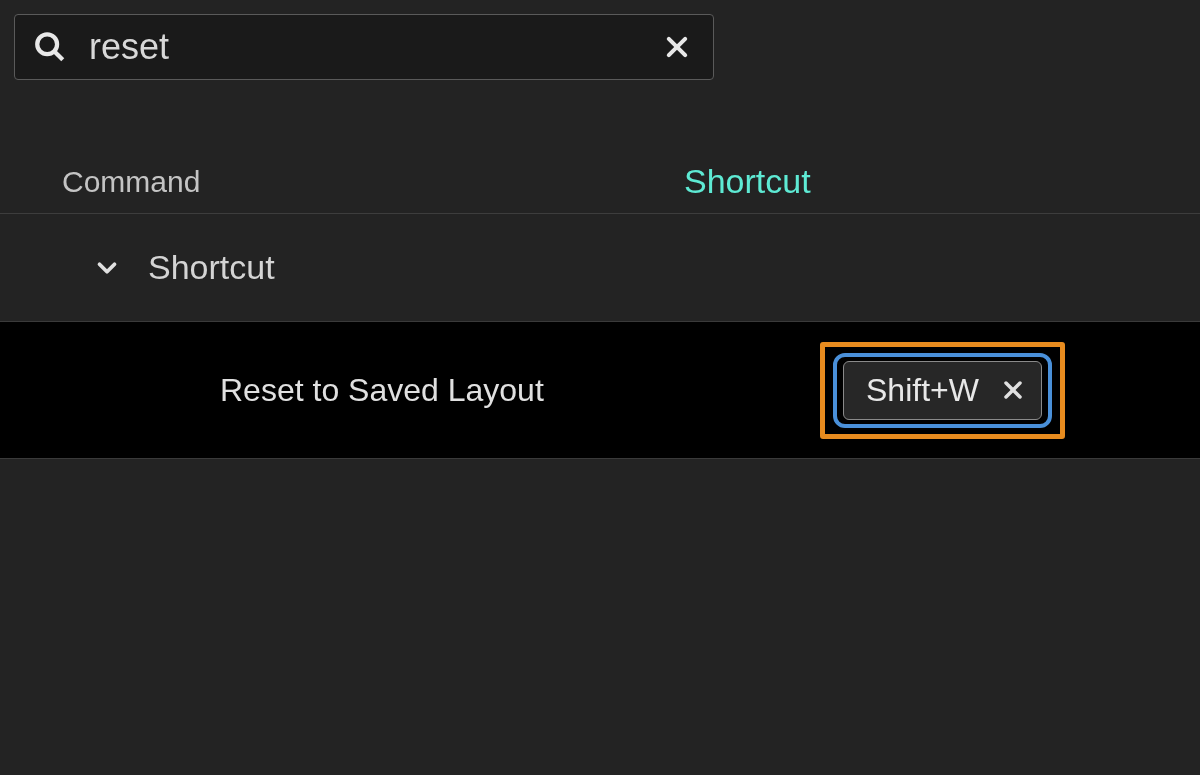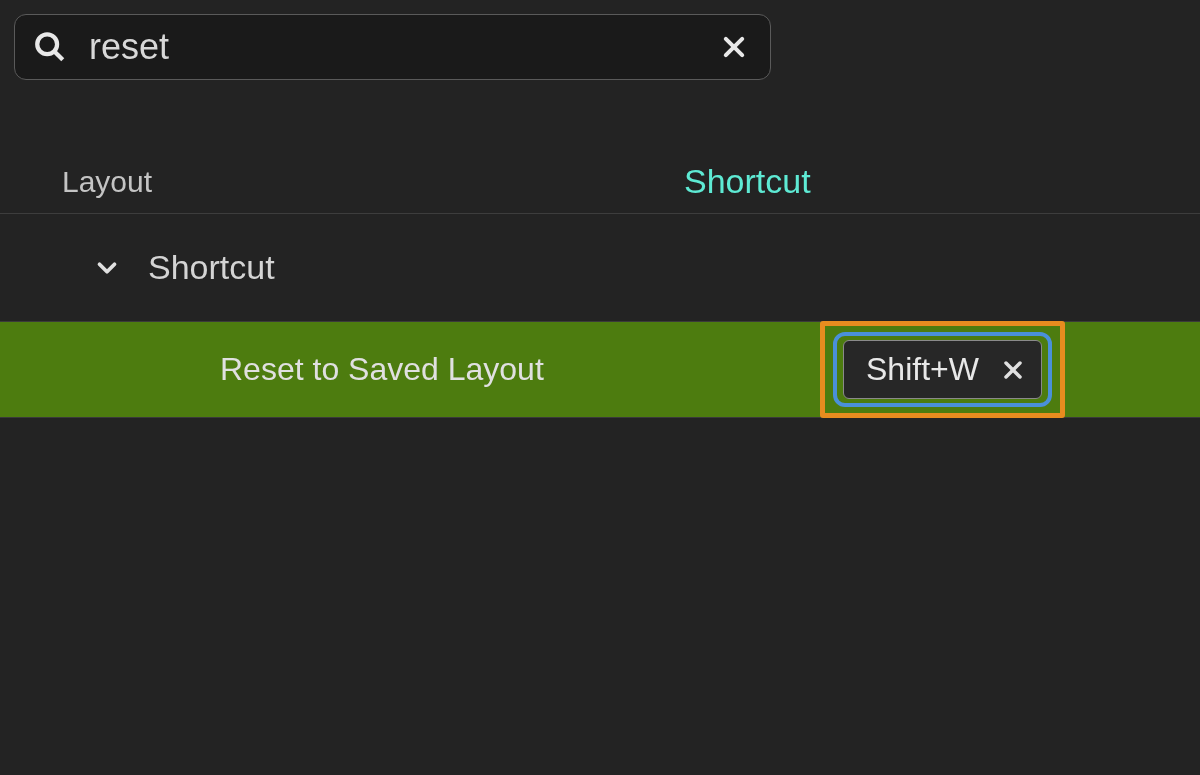--- a/index.html
+++ b/index.html
@@ -12,25 +12,25 @@
       width: 1200px;
       height: 775px;
       background-color: #232323;
       font-family: -apple-system, BlinkMacSystemFont, "Segoe UI", Arial, sans-serif;
       color: #d0d0d0;
       overflow: hidden;
     }
     
     .search-container {
       margin: 14px 14px 0 14px;
-      width: 757px;
+      width: 700px;
       height: 66px;
       background-color: #1a1a1a;
       border: 1px solid #5a5a5a;
-      border-radius: 12px;
+      border-radius: 4px;
       display: flex;
       align-items: center;
       padding: 0 18px;
     }
     
     .search-icon {
       flex-shrink: 0;
       margin-right: 22px;
     }
     
@@ -109,22 +109,22 @@
     }
     
     .row-label {
       font-size: 34px;
       color: #d4d4d4;
     }
     
     .leaf-row {
       display: flex;
       align-items: center;
-      height: 96px;
-      background-color: #4d7c0f;
+      height: 137px;
+      background-color: #000000;
       border-bottom: 1px solid #3a3a3a;
     }
     
     .leaf-label {
       padding-left: 220px;
       font-size: 32px;
       color: #e0e0e0;
       width: 820px;
     }
     
@@ -185,21 +185,21 @@
   <span class="search-clear">
     <svg width="28" height="28" viewBox="0 0 24 24" fill="none" stroke="#e8e8e8" stroke-width="3.5" stroke-linecap="round">
       <line x1="5" y1="5" x2="19" y2="19"></line>
       <line x1="19" y1="5" x2="5" y2="19"></line>
     </svg>
   </span>
 </div>
 
 <div class="table-container">
   <div class="table-header">
-    <div class="header-command">Layout</div>
+    <div class="header-command">Command</div>
     <div class="header-shortcut">Shortcut</div>
   </div>
 
 
   <div class="tree-row level-1">
     <span class="chevron">
       <svg width="30" height="30" viewBox="0 0 24 24" fill="none" stroke="#e0e0e0" stroke-width="3" stroke-linecap="round" stroke-linejoin="round">
         <polyline points="6 9 12 15 18 9"></polyline>
       </svg>
     </span>

